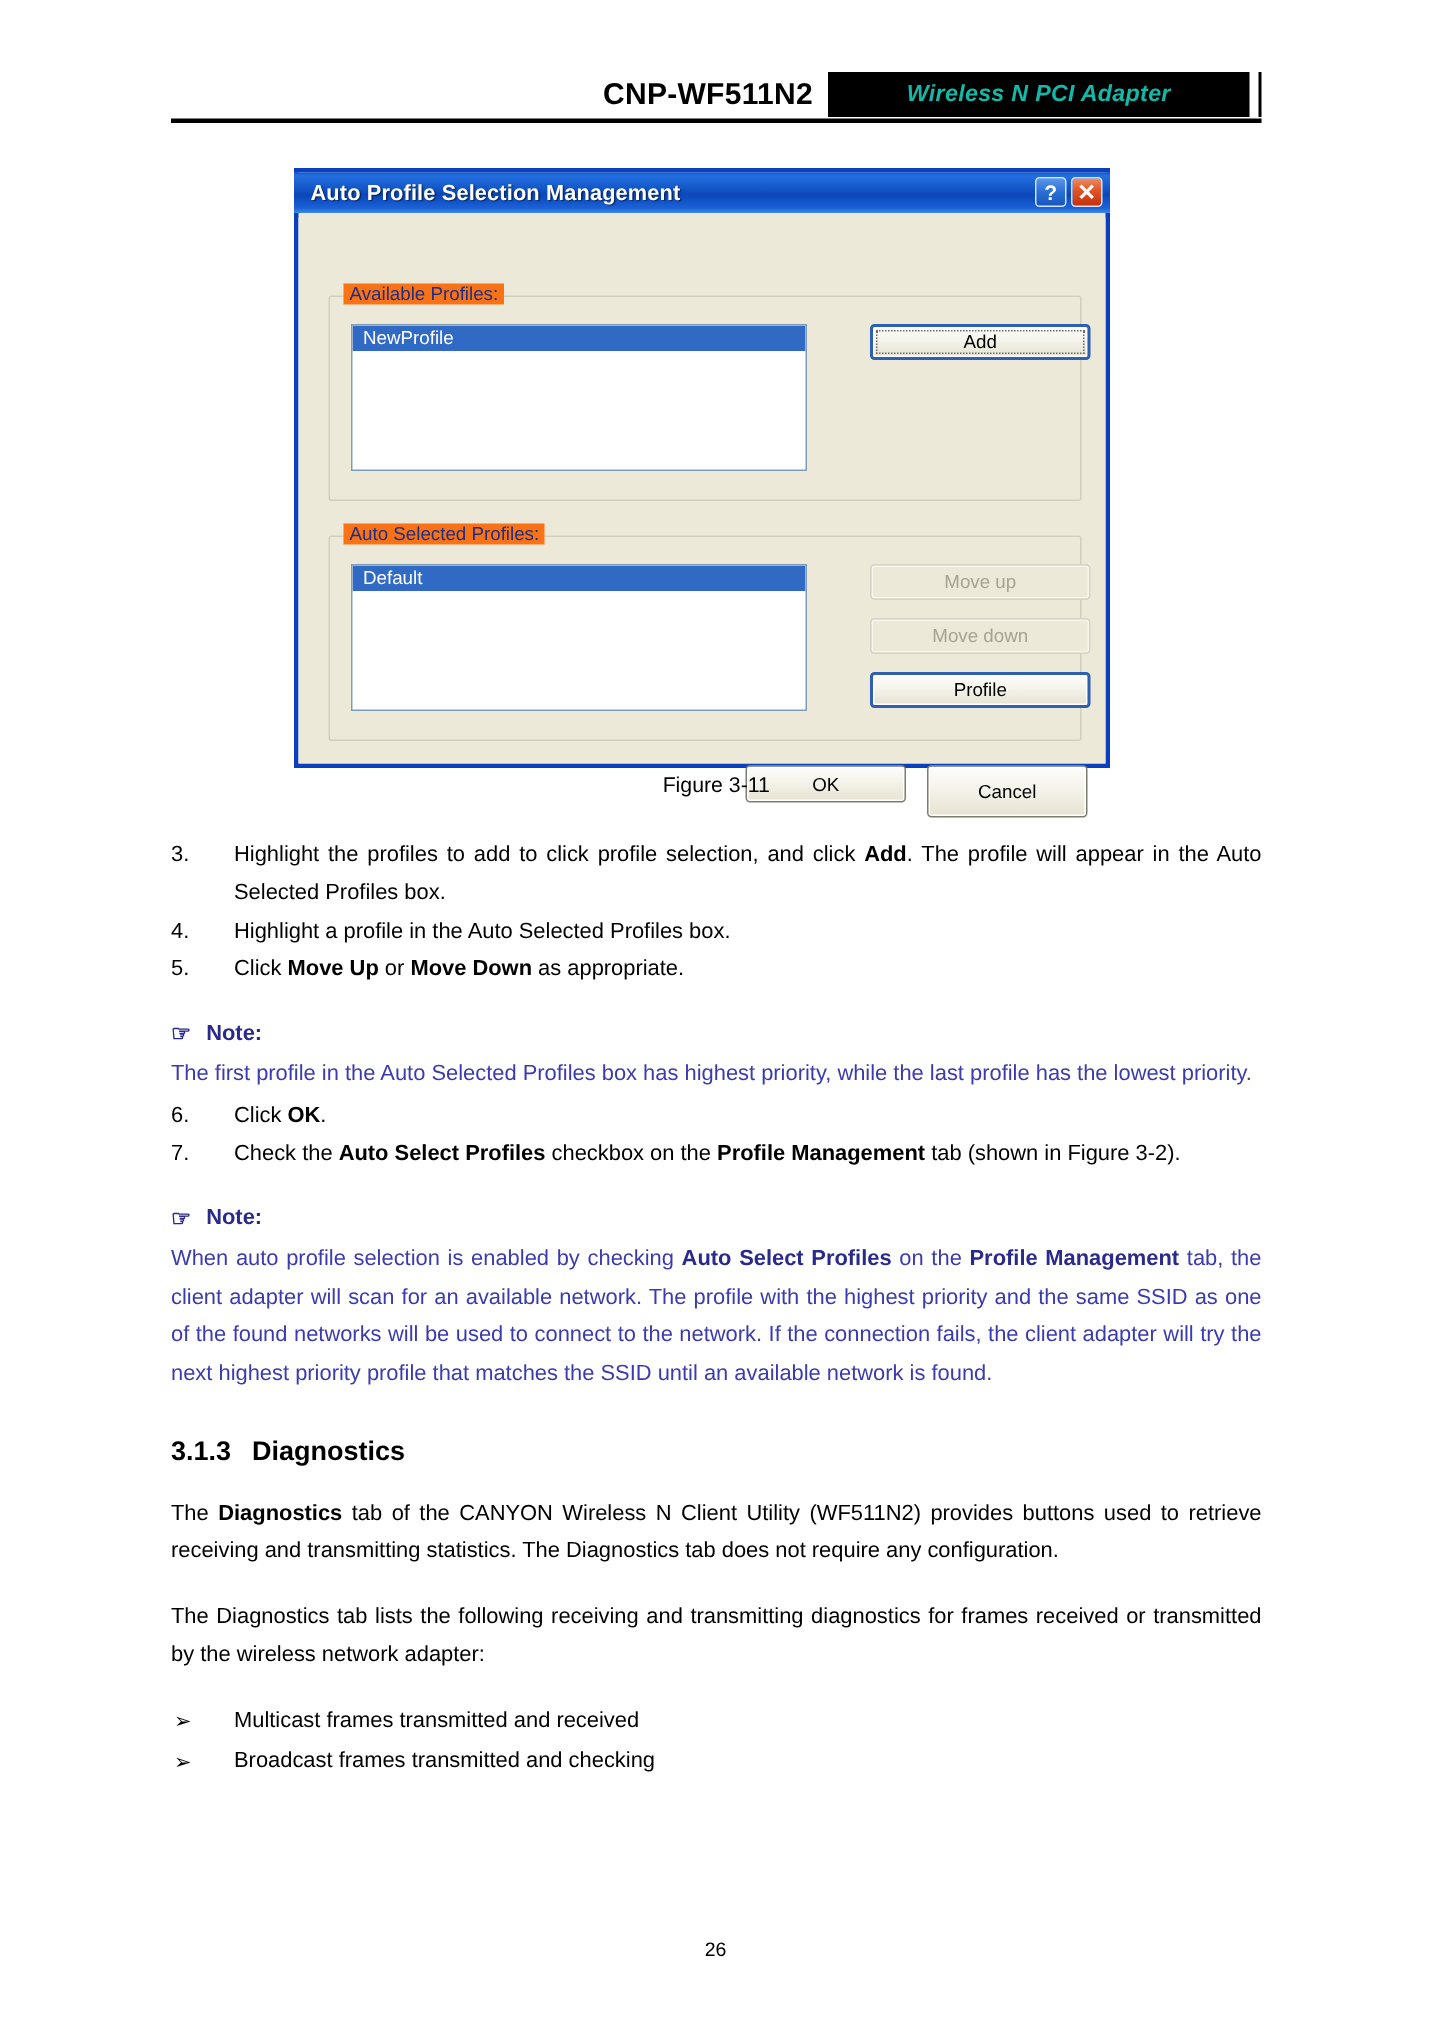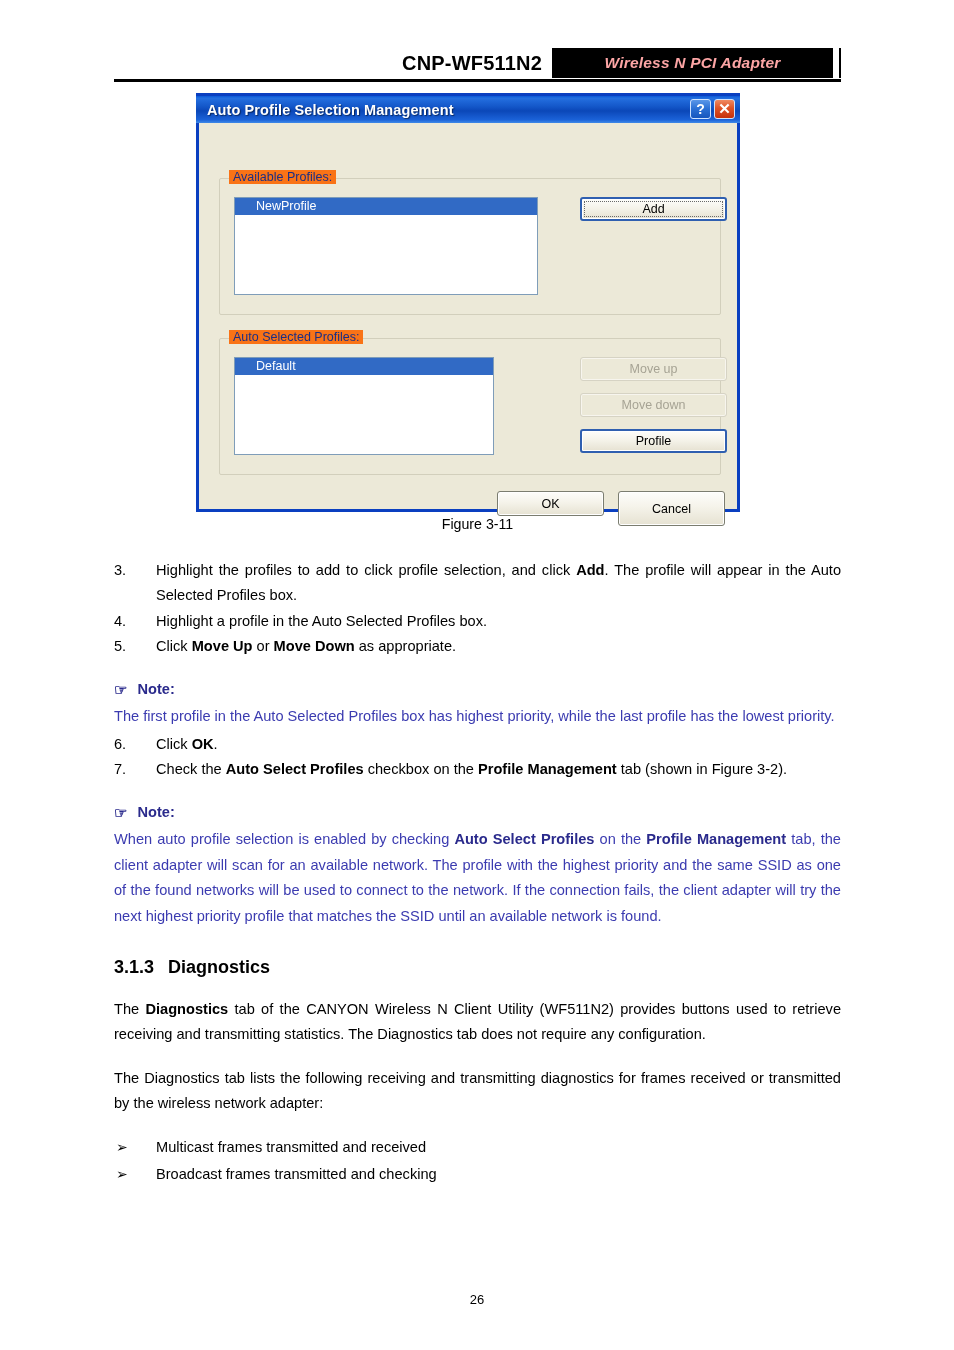--- a/index.html
+++ b/index.html
@@ -33,21 +33,21 @@
     letter-spacing: 0.2px;
     white-space: nowrap;
   }
   .header-black {
     position: absolute;
     left: 438px;
     top: 0px;
     width: 281px;
     height: 30px;
     background: #000000;
-    color: #fca5a5;
+    color: #14b8a6;
     font-size: 15.5px;
     font-weight: bold;
     font-style: italic;
     display: flex;
     align-items: center;
     justify-content: center;
     letter-spacing: 0.2px;
   }
   .header-tick {
     position: absolute;
@@ -74,20 +74,21 @@
     width: 544px;
     height: 416px;
   }
   .dialog {
     position: absolute;
     inset: 0;
     border: 3px solid #0a3fc0;
     border-top: none;
     background: #ece9d8;
     box-sizing: border-box;
+    margin-top: 19px;
   }
   .titlebar {
     position: relative;
     height: 30px;
     background: linear-gradient(to bottom,
         #0a58d6 0%, #246fe0 8%, #1356c8 40%,
         #0b47b8 55%, #1b62d8 88%, #3f8ae8 100%);
     border-top: 3px solid #0a3fc0;
     box-sizing: border-box;
     display: flex;
@@ -158,25 +159,25 @@
   #gb-auto      { left: 20px; top: 212px; width: 500px; height: 135px; }
 
   .listbox {
     position: absolute;
     background: #fff;
     border: 1px solid #7f9db9;
     box-sizing: border-box;
     overflow: hidden;
   }
   #lb-available { left: 14px; top: 18px; width: 304px; height: 98px; }
-  #lb-auto      { left: 14px; top: 18px; width: 260px; height: 98px; }
+  #lb-auto      { left: 14px; top: 18px; width: 304px; height: 98px; }
   .lb-item {
     height: 17px;
     line-height: 17px;
-    padding-left: 21px;
+    padding-left: 7px;
     font-size: 12.5px;
     color: #000;
   }
   .lb-item.selected {
     background: #316ac5;
     color: #fff;
   }
 
   .btn {
     position: absolute;

